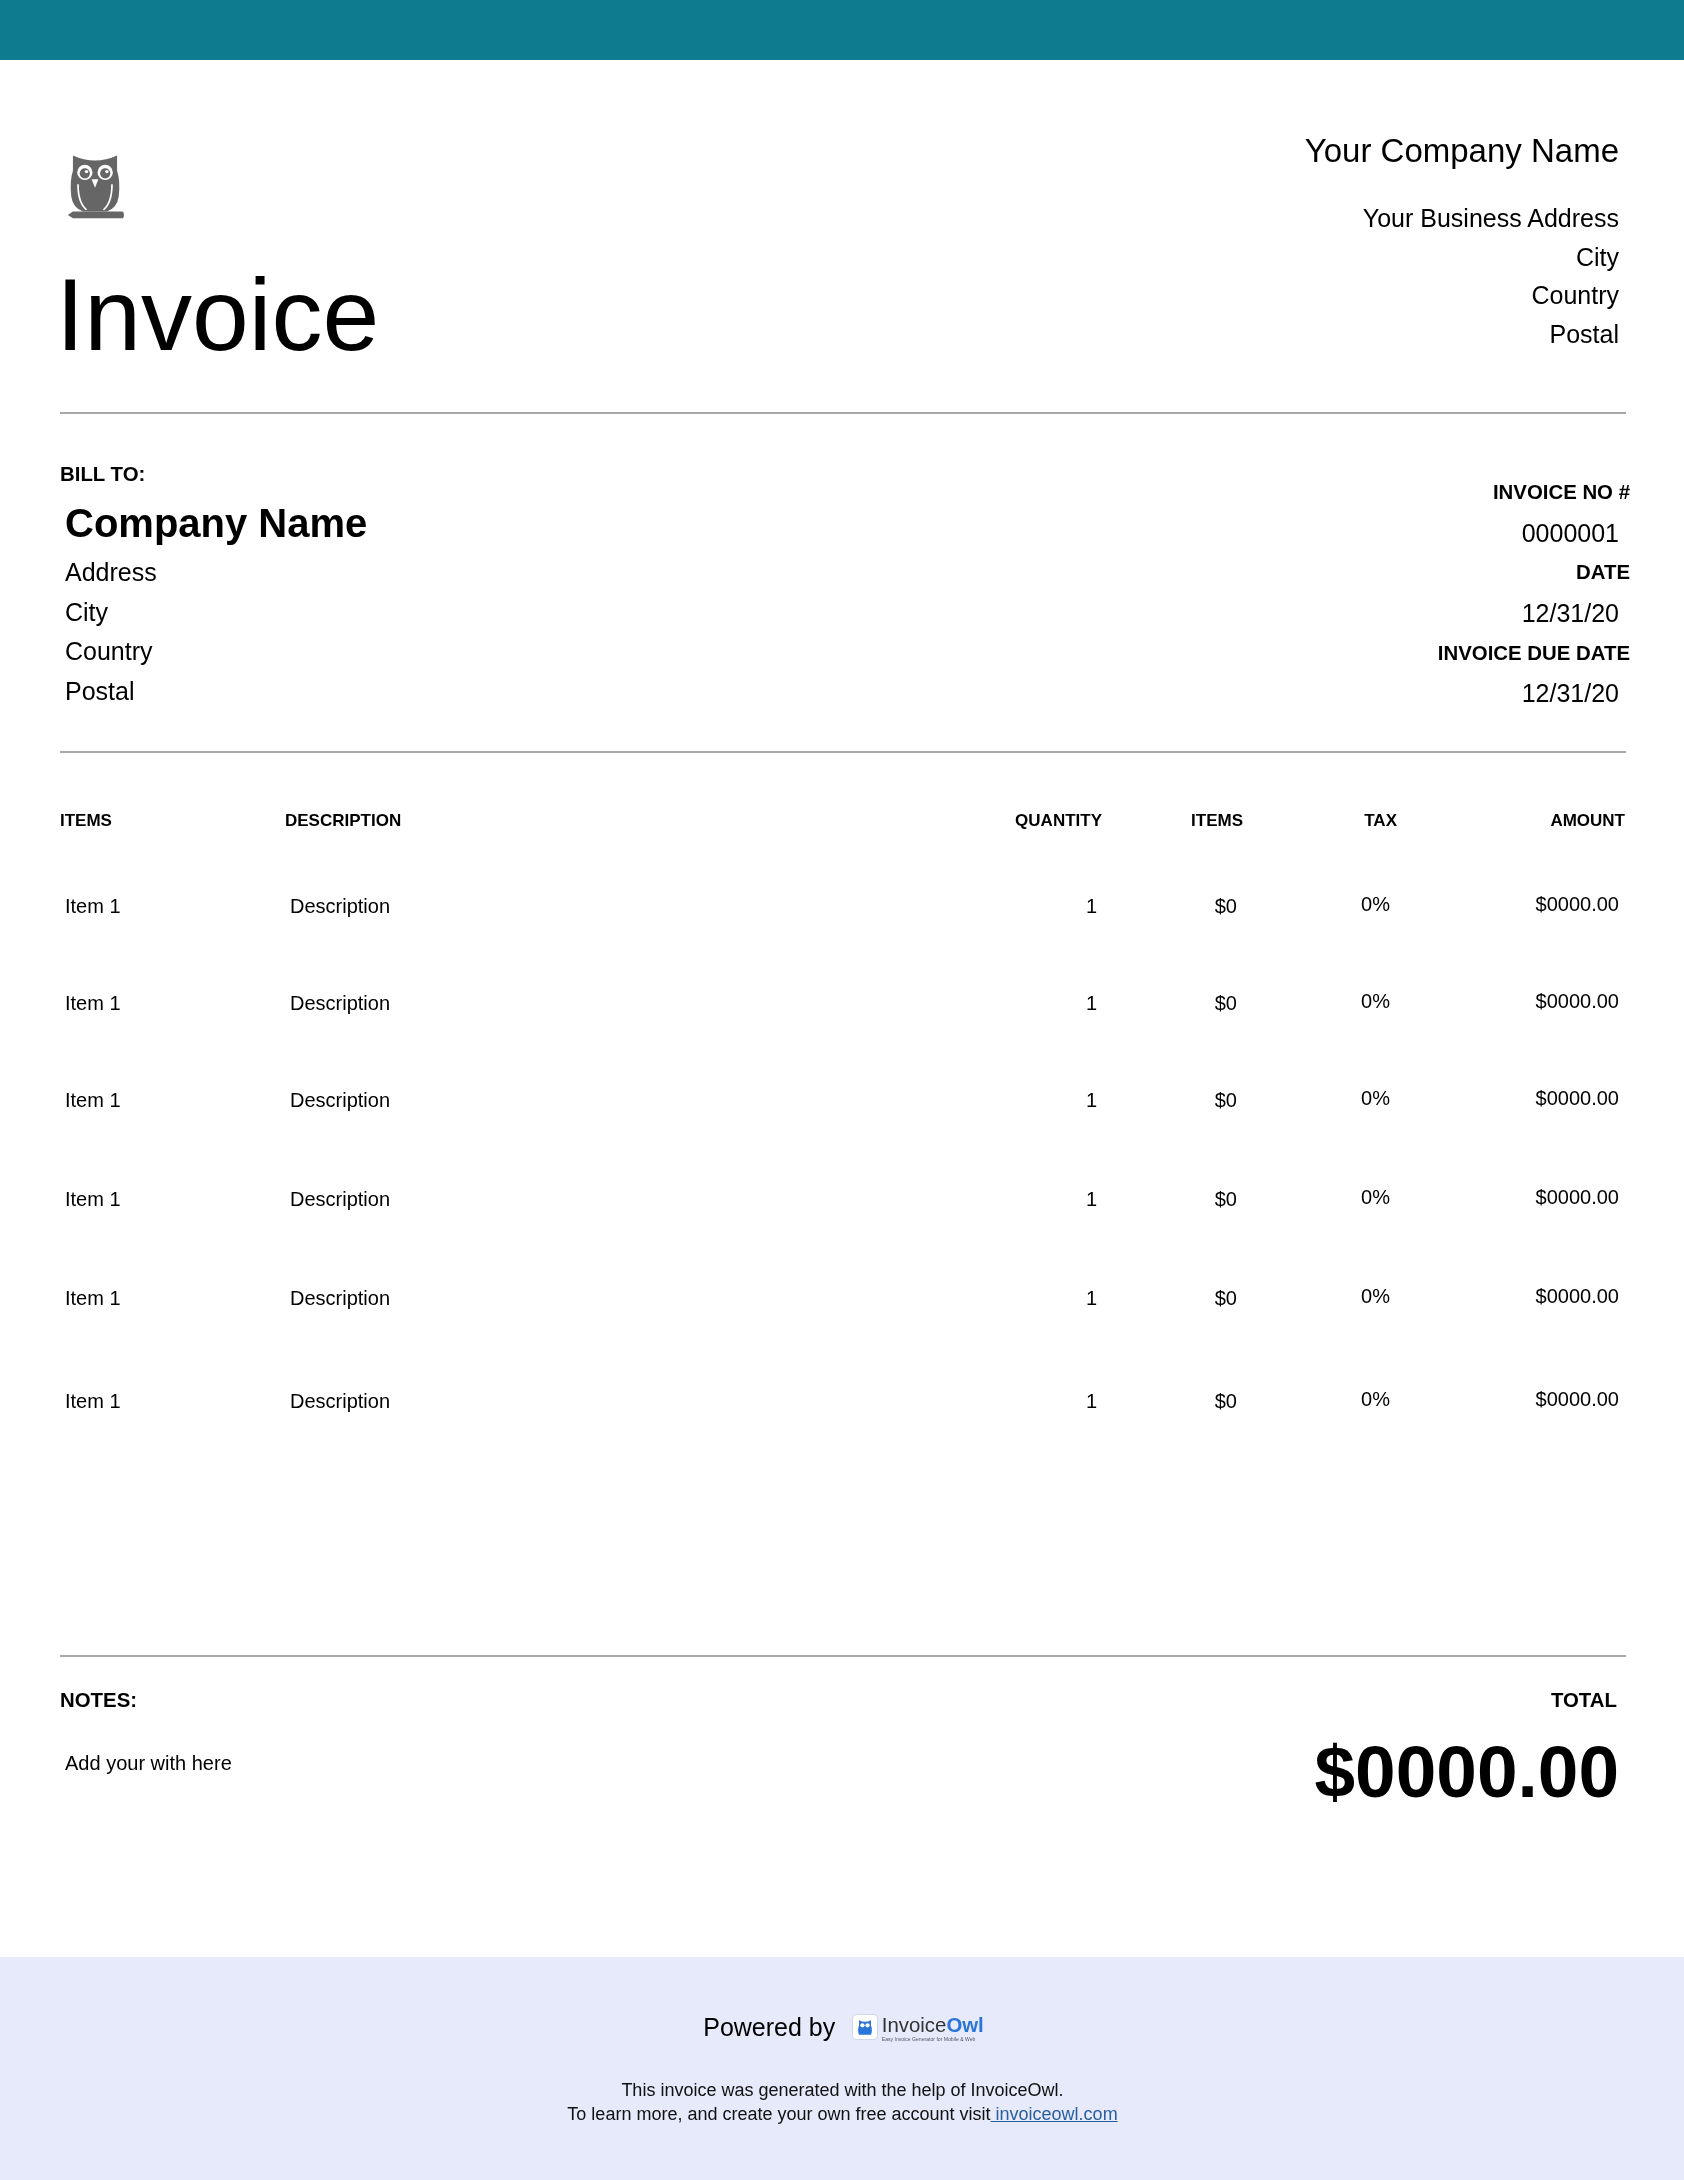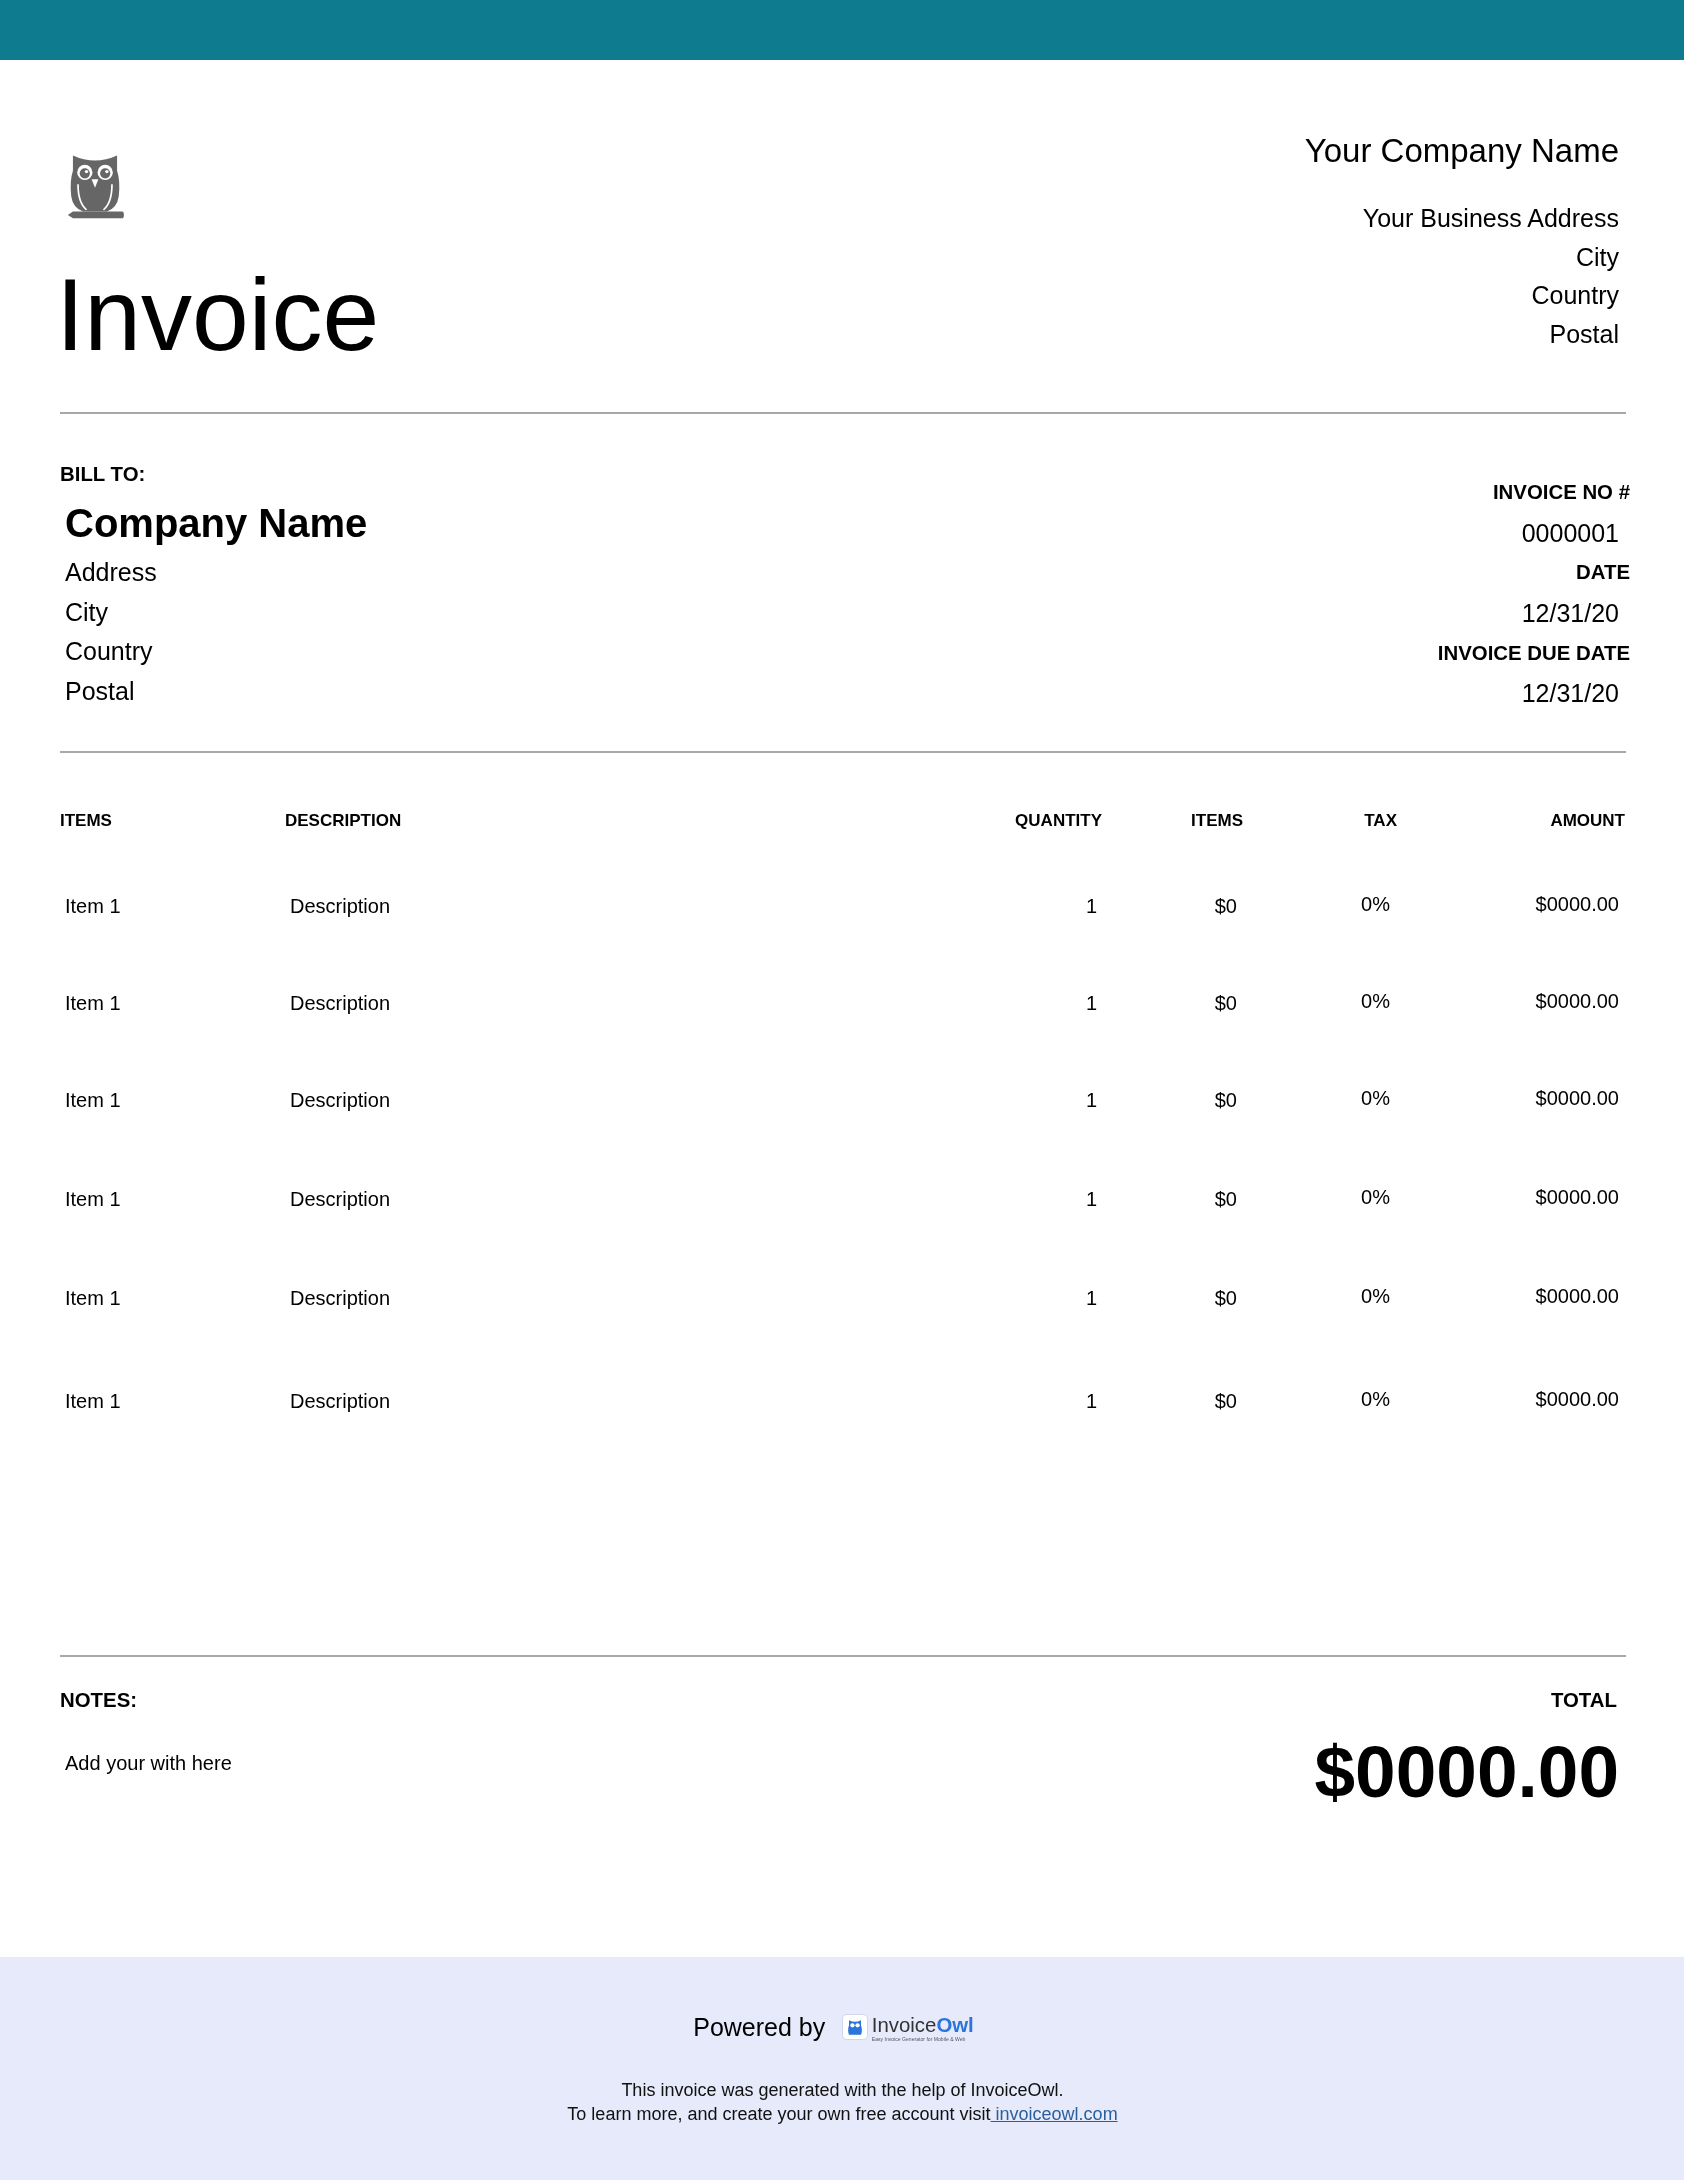--- a/index.html
+++ b/index.html
@@ -13,21 +13,21 @@
   .addr{right:66px;font-size:25px;line-height:31px;}
   .hr{position:absolute;left:60px;width:1566px;height:1.7px;background:#a8a8a8;}
   .lbl{font-size:20.4px;font-weight:bold;line-height:25.6px;}
   .bill-name{left:65px;top:503px;font-size:40px;font-weight:bold;line-height:41px;}
   .bill-line{left:65px;font-size:25px;line-height:31px;}
   .meta-lbl{right:55px;font-size:20.4px;font-weight:bold;line-height:25.6px;}
   .meta-val{right:66px;font-size:25px;line-height:31px;}
   .th{top:808px;font-size:17px;font-weight:bold;line-height:25.6px;}
   .cell{font-size:20px;line-height:31px;}
   .footer{position:absolute;left:0;top:1957px;width:1685px;height:223px;background:#e6eafb;}
-  .powered{position:absolute;left:8px;width:1651px;top:2012px;text-align:center;font-size:25px;line-height:31px;}
+  .powered{position:absolute;left:18px;width:1651px;top:2012px;text-align:center;font-size:25px;line-height:31px;}
   .powered .logo{display:inline-block;vertical-align:middle;margin-left:10.2px;position:relative;top:-3.4px;}
   .logo-box{display:inline-block;width:24px;height:24px;border-radius:4.3px;background:#fff;border:0.9px solid #cfd6ea;vertical-align:middle;position:relative;}
   .logo-text{display:inline-block;vertical-align:middle;margin-left:3.4px;text-align:left;line-height:1;}
   .logo-word{font-size:20.4px;color:#333;}
   .logo-word b{color:#2b74d9;font-weight:bold;}
   .logo-tag{font-size:5.1px;color:#556;display:block;margin-top:0.9px;}
   .fline{position:absolute;left:0;width:1685px;text-align:center;font-size:18px;line-height:22px;color:#111;}
   .fline a{color:#2a5f9e;text-decoration:underline;}
 </style>
 </head>

